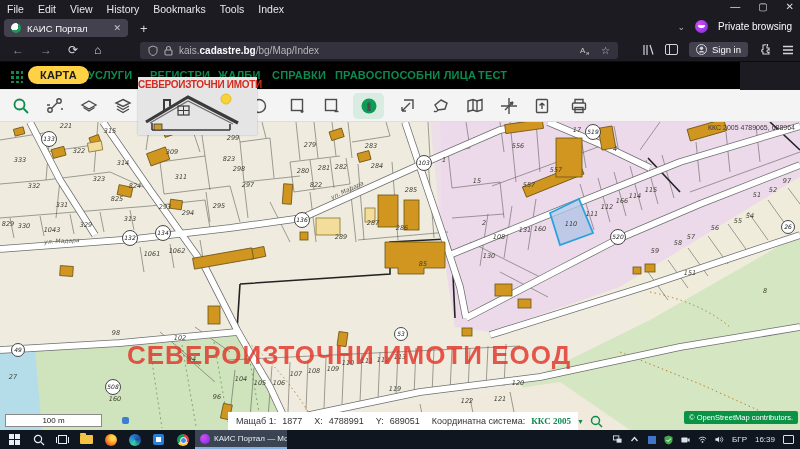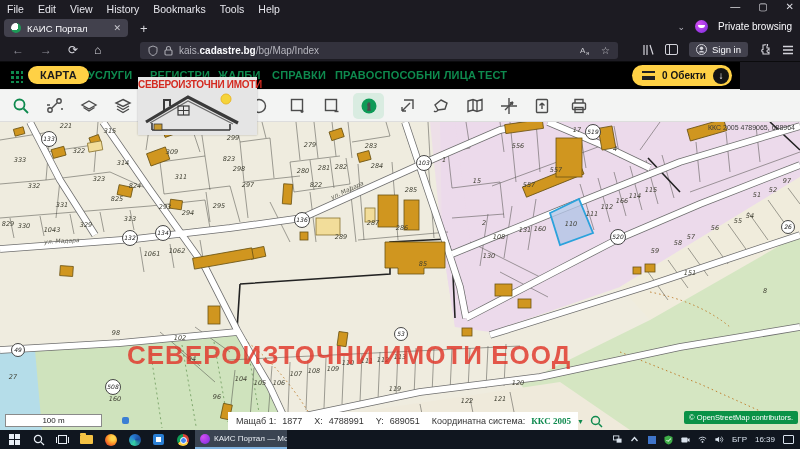--- a/index.html
+++ b/index.html
@@ -95,21 +95,21 @@
 <div id="stage">
 
   <div class="titlebar">
     <div class="menus">
       <span>File</span>
       <span>Edit</span>
       <span>View</span>
       <span>History</span>
       <span>Bookmarks</span>
       <span>Tools</span>
-      <span>Help</span>
+      <span>Index</span>
     </div>
     <div class="wincontrols">
       <span>—</span>
       <span>▢</span>
       <span>✕</span>
     </div>
   </div>
 
   <div class="tabbar">
     <div class="tab">
@@ -192,25 +192,20 @@
 
   <div class="sitenav">
     <div class="griddots"></div>
     <div class="navitem active" style="left:28px">КАРТА</div>
     <div class="navitem" style="left:88px">УСЛУГИ</div>
     <div class="navitem" style="left:150px">РЕГИСТРИ</div>
     <div class="navitem" style="left:218px">ЖАЛБИ</div>
     <div class="navitem" style="left:272px">СПРАВКИ</div>
     <div class="navitem" style="left:335px">ПРАВОСПОСОБНИ ЛИЦА</div>
     <div class="navitem" style="left:478px">ТЕСТ</div>
-    <div class="objpill">
-      <span class="bars"></span>
-      <span class="lbl">0 Обекти</span>
-      <span class="dl">↓</span>
-    </div>
   </div>
 
   <div class="maptoolbar">
     <div class="toolactive"></div>
     <div class="tool search" style="left:12px">
       <svg width="18" height="18" viewBox="0 0 18 18">
           <circle cx="7.5" cy="7.5" r="5"></circle>
           <line x1="11.5" y1="11.5" x2="16" y2="16"></line>
         </svg></div>
     <div class="tool" style="left:46px">

